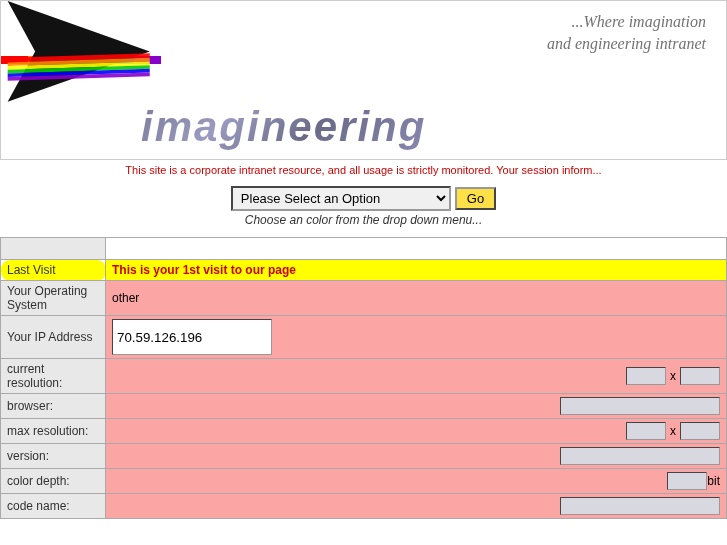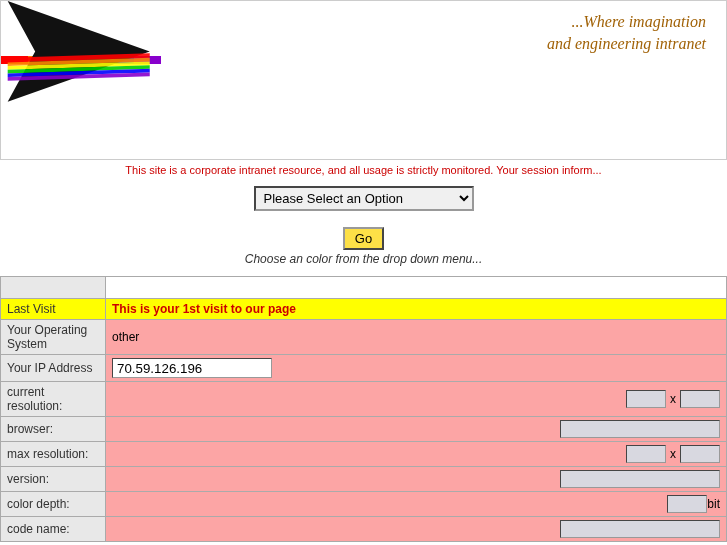--- a/index.html
+++ b/index.html
@@ -19,21 +19,21 @@
       overflow: hidden;
     }
     .header-tagline {
       position: absolute;
       top: 10px;
       right: 20px;
       text-align: right;
       font-family: 'Times New Roman', serif;
       font-size: 16px;
       font-style: italic;
-      color: #a16207;
+      color: #737373;
       line-height: 1.4;
     }
     
     .arrow-shape {
       width: 160px;
       height: 110px;
       position: relative;
       flex-shrink: 0;
     }
     .arrow-svg {
@@ -78,22 +78,21 @@
 
     
     .controls-bar {
       text-align: center;
       padding: 6px;
       background: #fff;
     }
     .controls-inner {
       display: inline-flex;
       align-items: center;
-      gap: 16px;
-      flex-direction: column;
+      gap: 4px;
     }
     .dropdown-select {
       width: 220px;
       padding: 2px 4px;
       border: 2px inset #999;
       background: #f0f0f0;
       font-size: 13px;
     }
     .go-button {
       padding: 2px 10px;
@@ -135,20 +134,21 @@
     .last-visit-row td {
       background: #ffff00 !important;
       color: #cc0000;
       font-weight: bold;
       font-size: 12px;
     }
     .last-visit-label {
       background: #e8e8e8 !important;
       color: #333 !important;
       font-weight: normal !important;
+      border-radius: 9px;
     }
     .blank-top-row td {
       height: 22px;
       background: #e8e8e8;
     }
     .blank-top-value {
       background: #fff !important;
     }
 
     
@@ -177,21 +177,21 @@
     .bit-input {
       width: 40px;
       border: 1px inset #999;
       background: #d8d8e0;
       height: 18px;
     }
     .ip-input {
       width: 160px;
       border: 1px inset #999;
       background: #fff;
-      height: 20px;
+      height: 36px;
       padding: 1px 4px;
     }
 
     .value-right {
       text-align: right;
       padding-right: 4px;
     }
   </style>
 </head>
 <body>
@@ -218,20 +218,23 @@
 
       <polygon points="0,62 155,57 155,62 0,67" fill="#ff0000" opacity="0.9"></polygon>
       <polygon points="0,67 155,62 155,66 0,71" fill="#ff8800" opacity="0.9"></polygon>
       <polygon points="0,71 155,66 155,70 0,75" fill="#ffff00" opacity="0.9"></polygon>
       <polygon points="0,75 155,70 155,74 0,79" fill="#00cc00" opacity="0.9"></polygon>
       <polygon points="0,79 155,74 155,78 0,83" fill="#0000ff" opacity="0.9"></polygon>
       <polygon points="0,83 155,78 155,82 0,87" fill="#8800cc" opacity="0.9"></polygon>
     </svg>
   </div>
 
+  <div style="position:absolute; left:130px; bottom:8px;">
+    <span class="logo-text">iMaGiNEERiNG</span>
+  </div>
 </div>
 
 <div class="notice-bar">
   <span>This site is a corporate intranet resource, and all usage is strictly monitored.  Your session inform...</span>
 </div>
 
 <div class="controls-bar">
   <div class="controls-inner">
     <select class="dropdown-select">
       <option>Please Select an Option</option>

